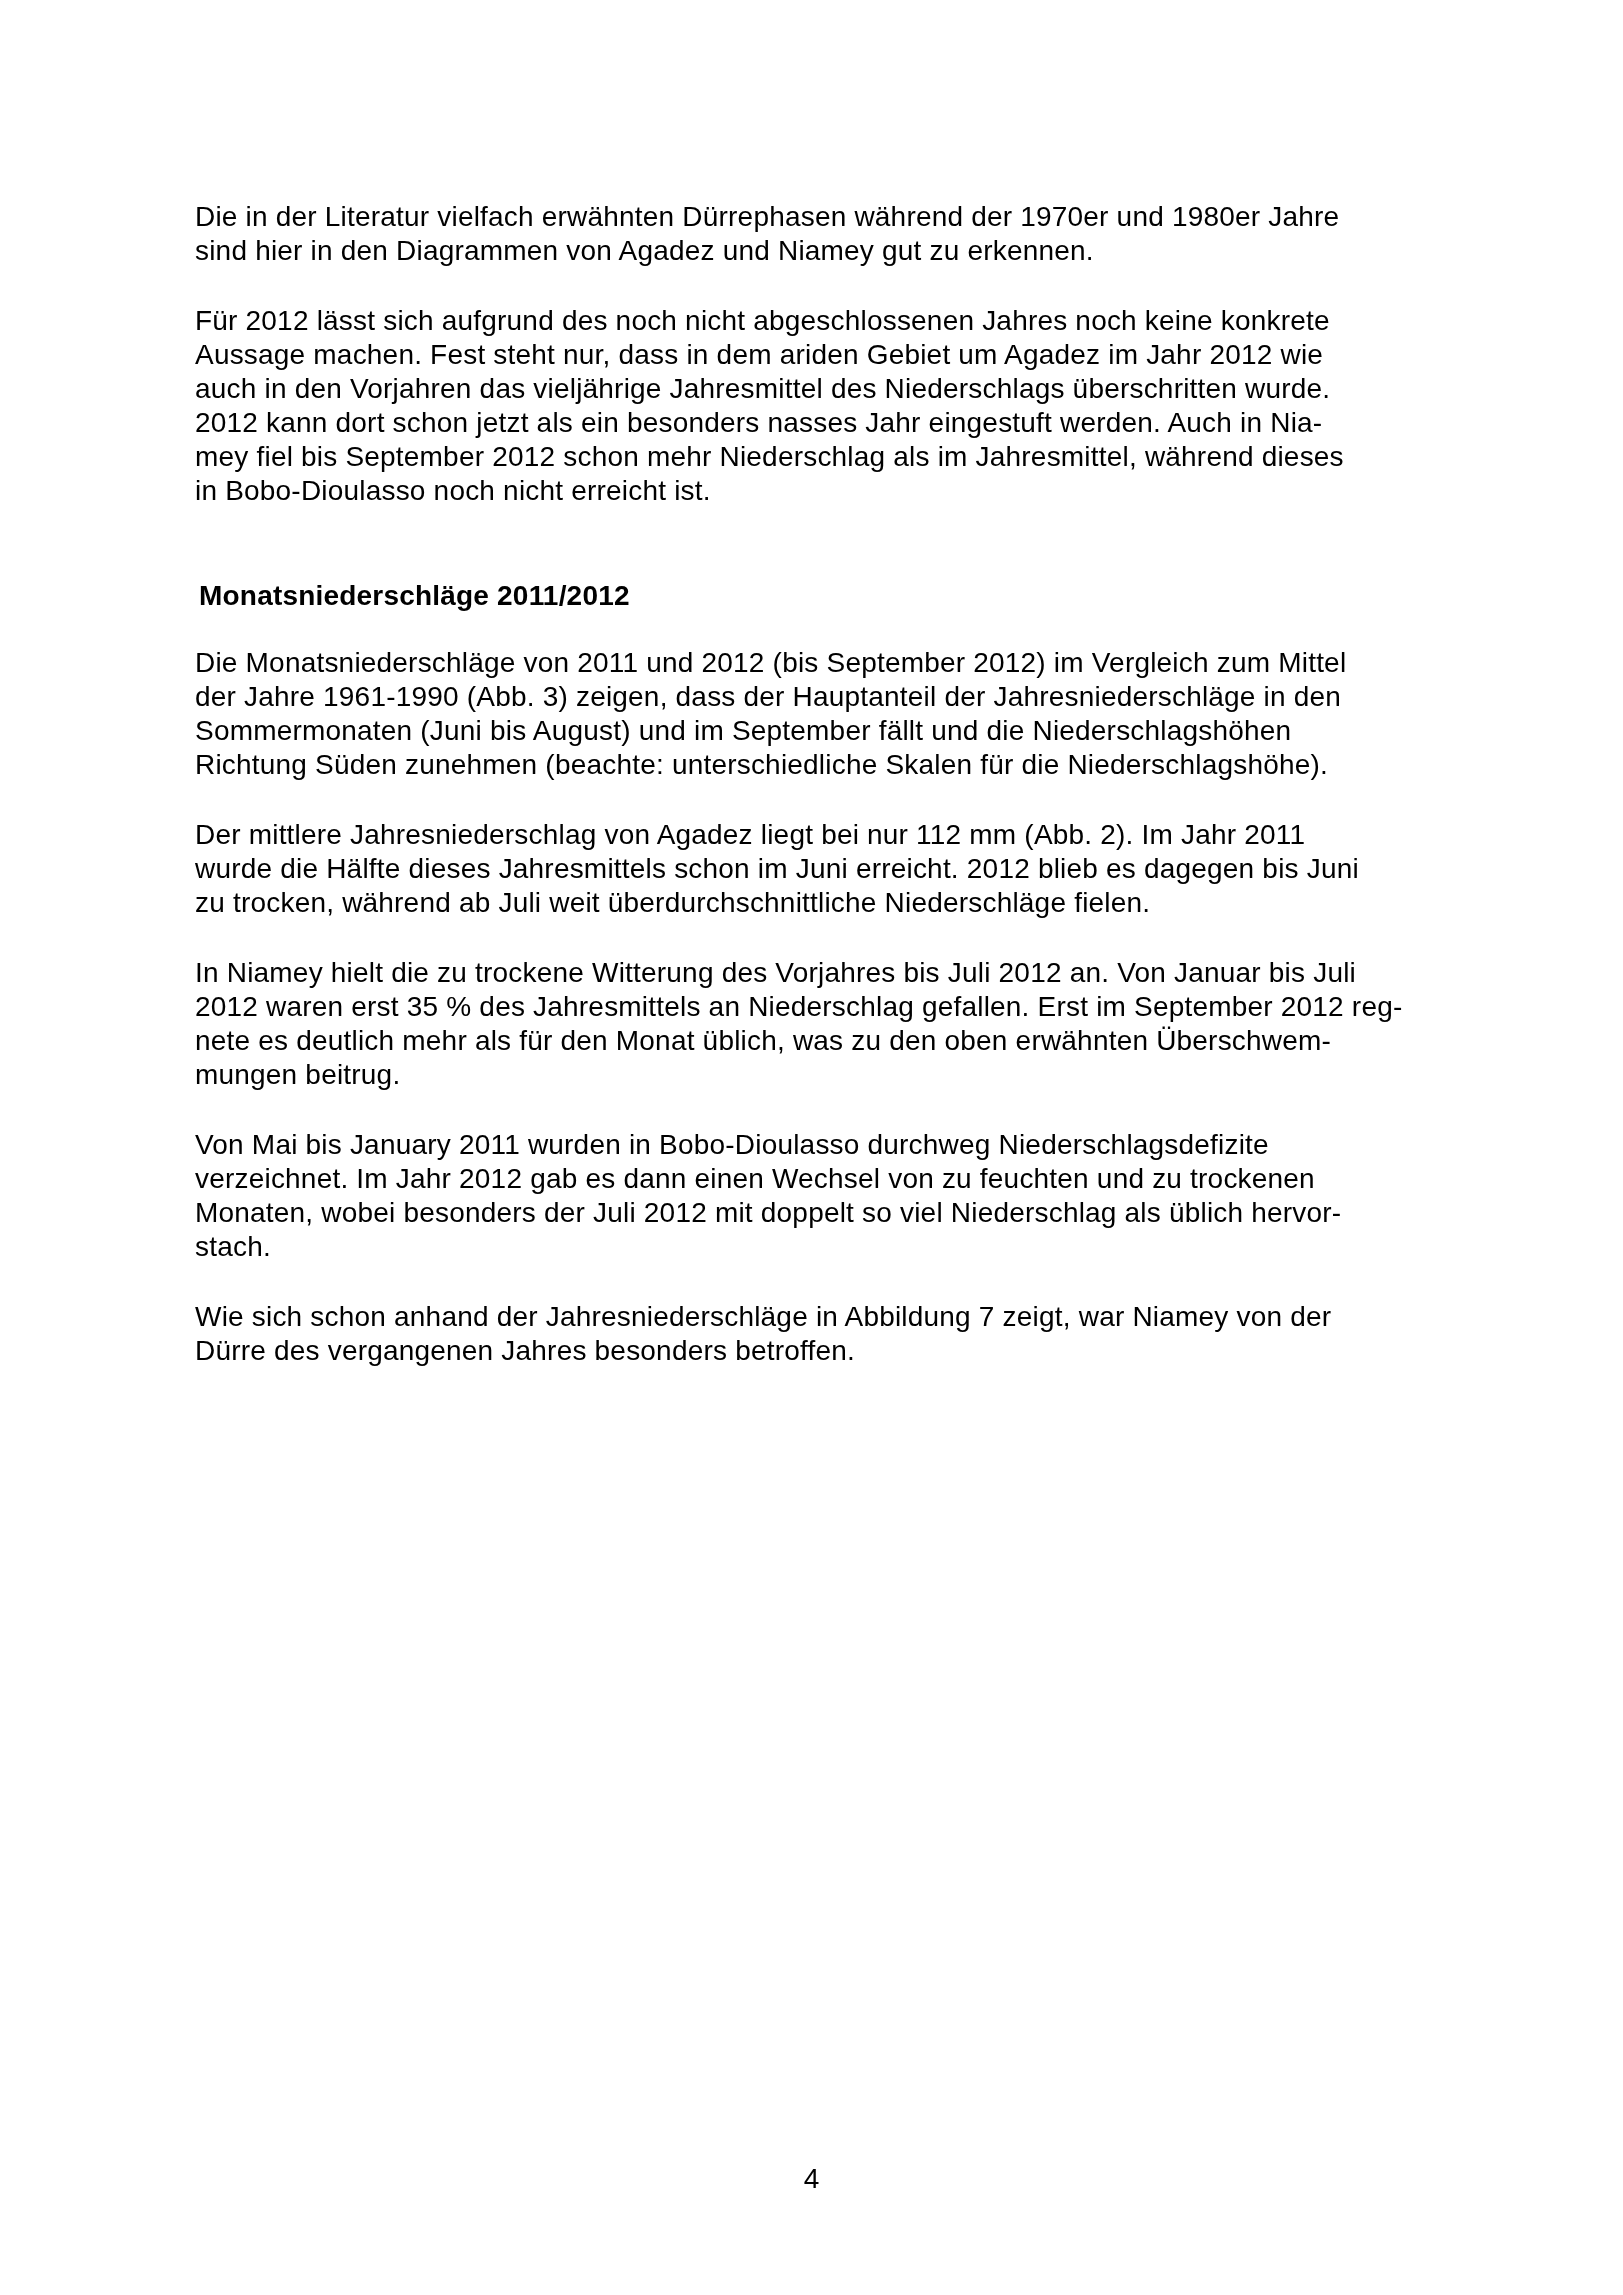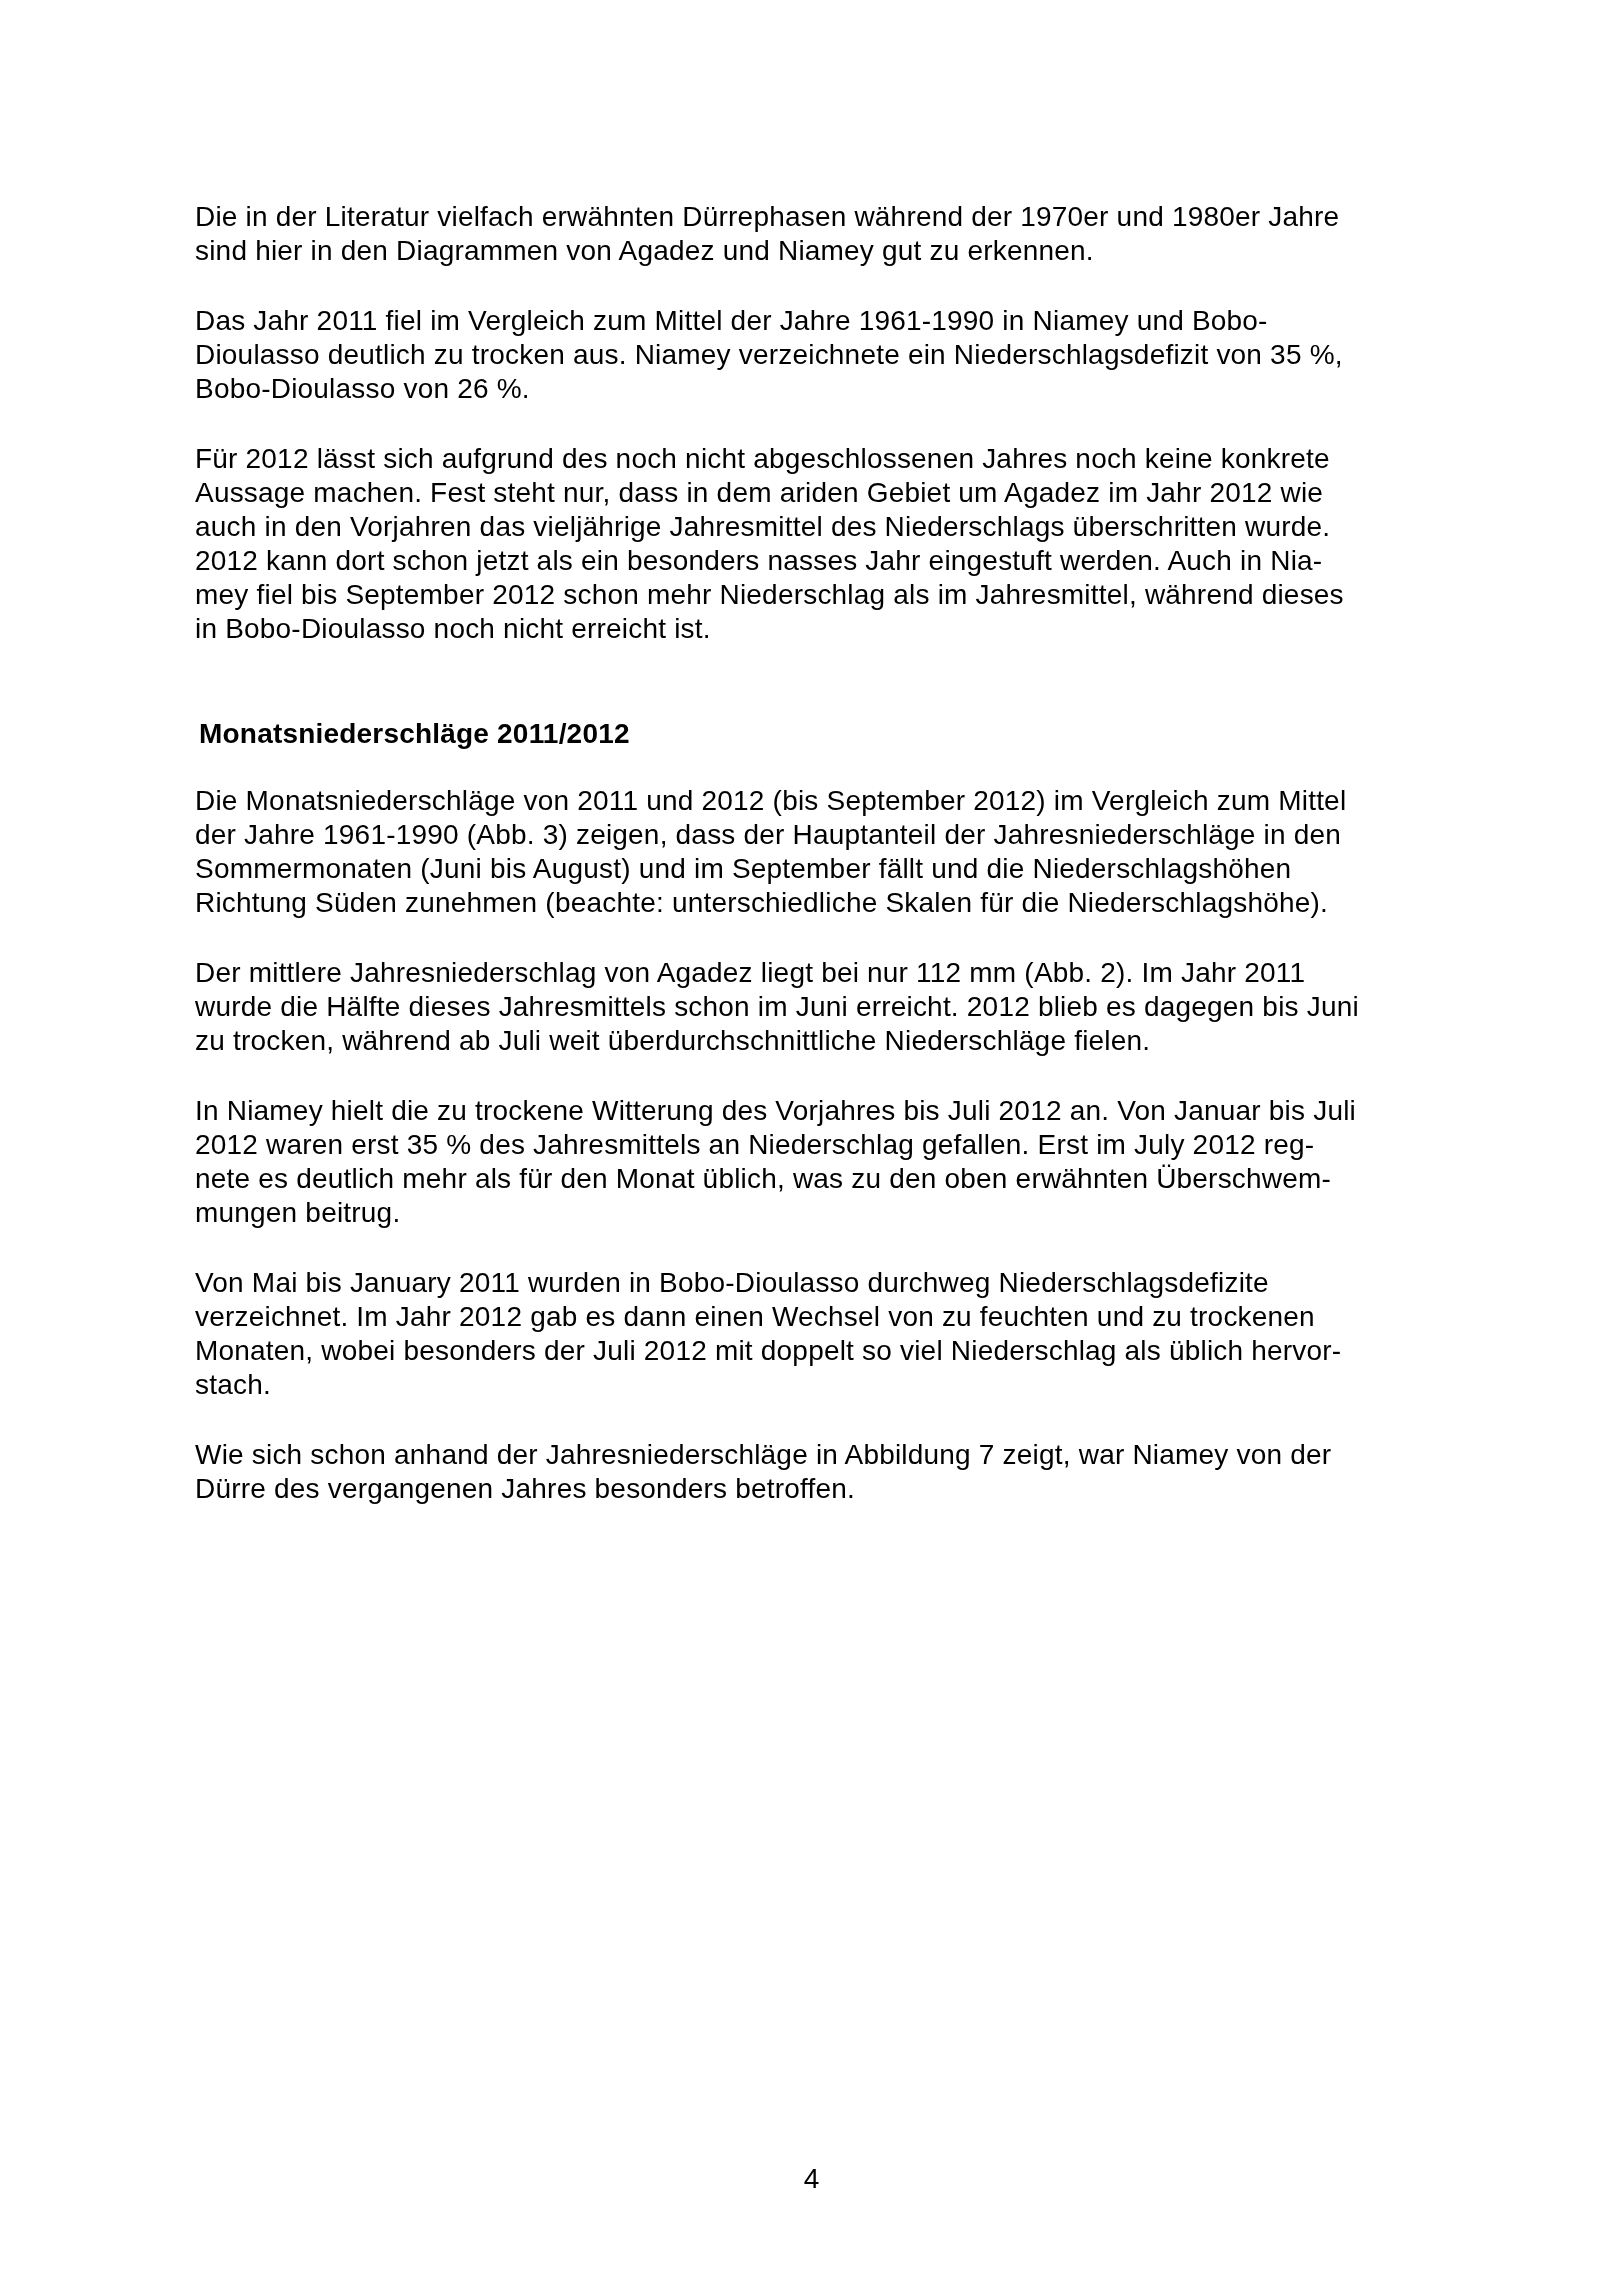--- a/index.html
+++ b/index.html
@@ -47,39 +47,36 @@
     line-height: 34px;
   }
 </style>
 </head>
 <body>
 
 <div class="page">
   <div class="content">
     <p class="par">Die in der Literatur vielfach erwähnten Dürrephasen während der 1970er und 1980er Jahre
 sind hier in den Diagrammen von Agadez und Niamey gut zu erkennen.</p>
-    <p class="par">Das Jahr 2011 fiel im Vergleich zum Mittel der Jahre 1961-1990 in Niamey und Bobo-
-Dioulasso deutlich zu trocken aus. Niamey verzeichnete ein Niederschlagsdefizit von 35 %,
-Bobo-Dioulasso von 26 %.</p>
     <p class="par">Für 2012 lässt sich aufgrund des noch nicht abgeschlossenen Jahres noch keine konkrete
 Aussage machen. Fest steht nur, dass in dem ariden Gebiet um Agadez im Jahr 2012 wie
 auch in den Vorjahren das vieljährige Jahresmittel des Niederschlags überschritten wurde.
 2012 kann dort schon jetzt als ein besonders nasses Jahr eingestuft werden. Auch in Nia-
 mey fiel bis September 2012 schon mehr Niederschlag als im Jahresmittel, während dieses
 in Bobo-Dioulasso noch nicht erreicht ist.</p>
     <h2 class="heading">Monatsniederschläge 2011/2012</h2>
     <p class="par">Die Monatsniederschläge von 2011 und 2012 (bis September 2012) im Vergleich zum Mittel
 der Jahre 1961-1990 (Abb. 3) zeigen, dass der Hauptanteil der Jahresniederschläge in den
 Sommermonaten (Juni bis August) und im September fällt und die Niederschlagshöhen
 Richtung Süden zunehmen (beachte: unterschiedliche Skalen für die Niederschlagshöhe).</p>
     <p class="par">Der mittlere Jahresniederschlag von Agadez liegt bei nur 112 mm (Abb. 2). Im Jahr 2011
 wurde die Hälfte dieses Jahresmittels schon im Juni erreicht. 2012 blieb es dagegen bis Juni
 zu trocken, während ab Juli weit überdurchschnittliche Niederschläge fielen.</p>
     <p class="par">In Niamey hielt die zu trockene Witterung des Vorjahres bis Juli 2012 an. Von Januar bis Juli
-2012 waren erst 35 % des Jahresmittels an Niederschlag gefallen. Erst im July 2012 reg-
+2012 waren erst 35 % des Jahresmittels an Niederschlag gefallen. Erst im September 2012 reg-
 nete es deutlich mehr als für den Monat üblich, was zu den oben erwähnten Überschwem-
 mungen beitrug.</p>
     <p class="par">Von Mai bis January 2011 wurden in Bobo-Dioulasso durchweg Niederschlagsdefizite
 verzeichnet. Im Jahr 2012 gab es dann einen Wechsel von zu feuchten und zu trockenen
 Monaten, wobei besonders der Juli 2012 mit doppelt so viel Niederschlag als üblich hervor-
 stach.</p>
     <p class="par">Wie sich schon anhand der Jahresniederschläge in Abbildung 7 zeigt, war Niamey von der
 Dürre des vergangenen Jahres besonders betroffen.</p>
   </div>
   <div class="page-number">4</div>

